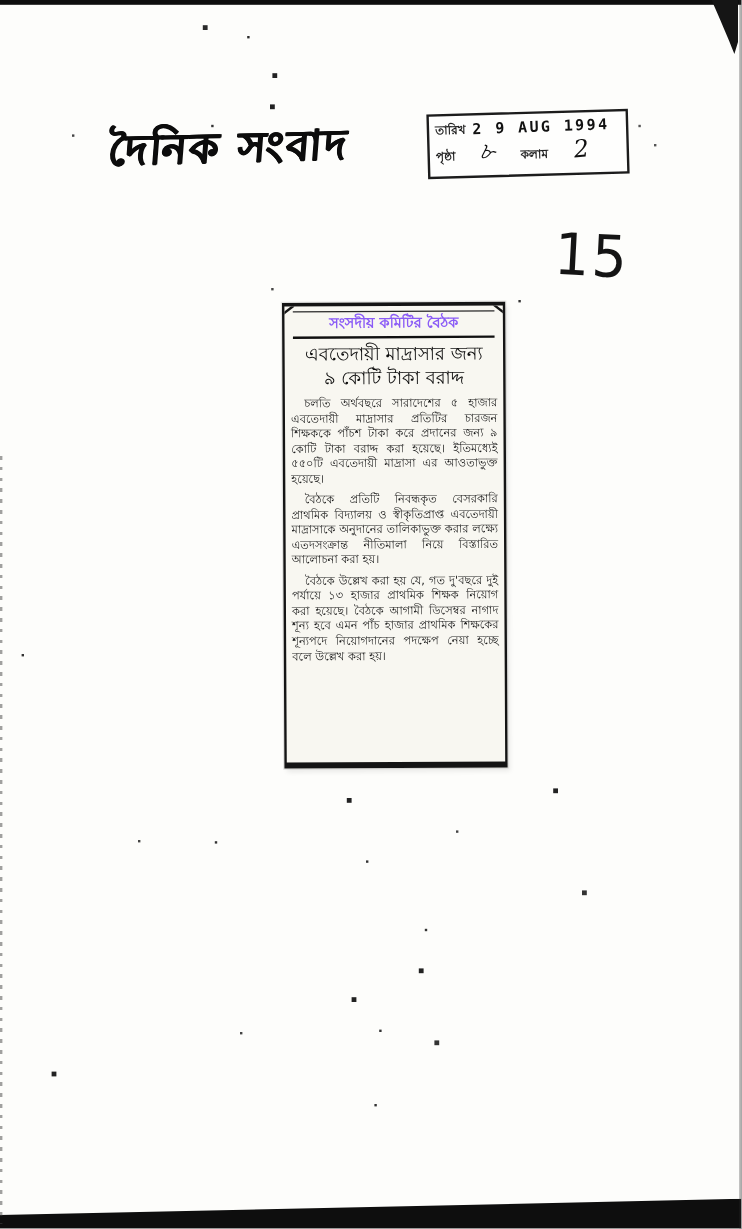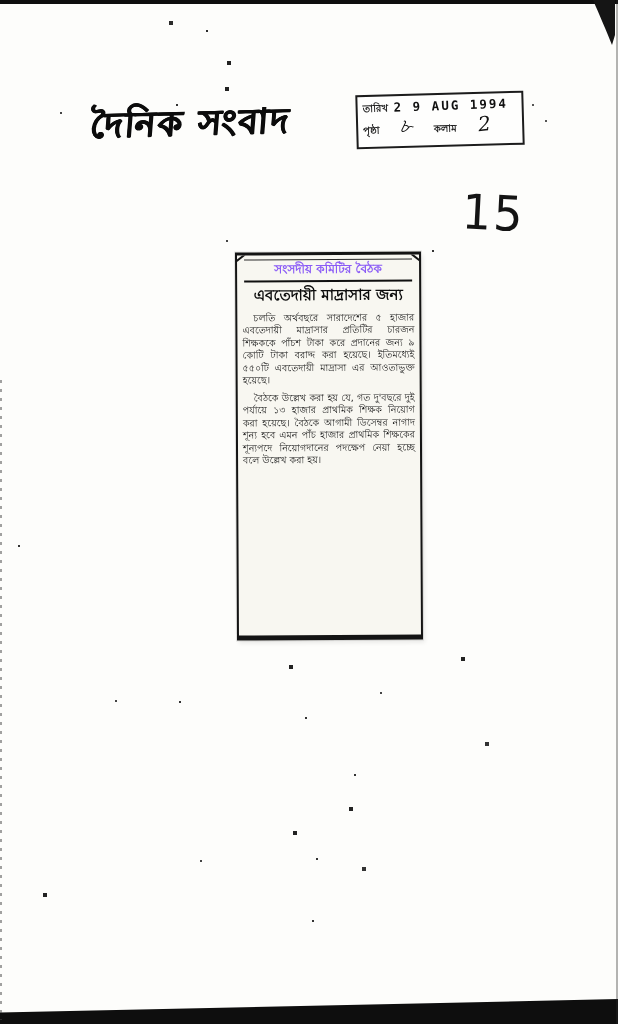--- a/index.html
+++ b/index.html
@@ -71,21 +71,21 @@
   .clip-corner{position:absolute;width:12px;height:2px;background:#141414;}
   .clip-corner.tl{top:2px;left:-3px;transform:rotate(-38deg);}
   .clip-corner.tr{top:2px;right:-3px;transform:rotate(38deg);}
   .kicker{
     margin:1px 2px 4px;padding:2px 0 3px;text-align:center;
     font-size:12px;font-weight:700;color:#8b5cf6;
     border-top:1px solid #2a2a2a;border-bottom:2.5px solid #101010;
     line-height:1.25;
   }
   .headline{
-    text-align:center;font-weight:700;color:#0d0d0d;
+    text-align:center;font-weight:400;color:#0d0d0d;
     font-size:15px;line-height:1.3;margin:3px 0 6px;
   }
   .body-text p{
     margin:0 0 5px;font-size:9.5px;line-height:1.32;
     text-align:justify;text-indent:11px;color:#1b1b1b;font-weight:500;
   }
 </style>
 </head>
 <body>
 
@@ -120,21 +120,23 @@
   <div class="folio">15</div>
 
   <div class="clipping">
     <div class="clip-corner tl"></div>
     <div class="clip-corner tr"></div>
 
     <div class="kicker">সংসদীয় কমিটির বৈঠক</div>
 
     <div class="headline">
       <div>এবতেদায়ী মাদ্রাসার জন্য</div>
+      <div>৯ কোটি টাকা বরাদ্দ</div>
     </div>
 
     <div class="body-text">
       <p>চলতি অর্থবছরে সারাদেশের ৫ হাজার এবতেদায়ী মাদ্রাসার প্রতিটির চারজন শিক্ষককে পাঁচশ টাকা করে প্রদানের জন্য ৯ কোটি টাকা বরাদ্দ করা হয়েছে। ইতিমধ্যেই ৫৫০টি এবতেদায়ী মাদ্রাসা এর আওতাভুক্ত হয়েছে।</p>
+      <p>বৈঠকে প্রতিটি নিবন্ধকৃত বেসরকারি প্রাথমিক বিদ্যালয় ও স্বীকৃতিপ্রাপ্ত এবতেদায়ী মাদ্রাসাকে অনুদানের তালিকাভুক্ত করার লক্ষ্যে এতদসংক্রান্ত নীতিমালা নিয়ে বিস্তারিত আলোচনা করা হয়।</p>
       <p>বৈঠকে উল্লেখ করা হয় যে, গত দু'বছরে দুই পর্যায়ে ১৩ হাজার প্রাথমিক শিক্ষক নিয়োগ করা হয়েছে। বৈঠকে আগামী ডিসেম্বর নাগাদ শূন্য হবে এমন পাঁচ হাজার প্রাথমিক শিক্ষকের শূন্যপদে নিয়োগদানের পদক্ষেপ নেয়া হচ্ছে বলে উল্লেখ করা হয়।</p>
     </div>
   </div>
 
 </div>
 
 </body></html>

